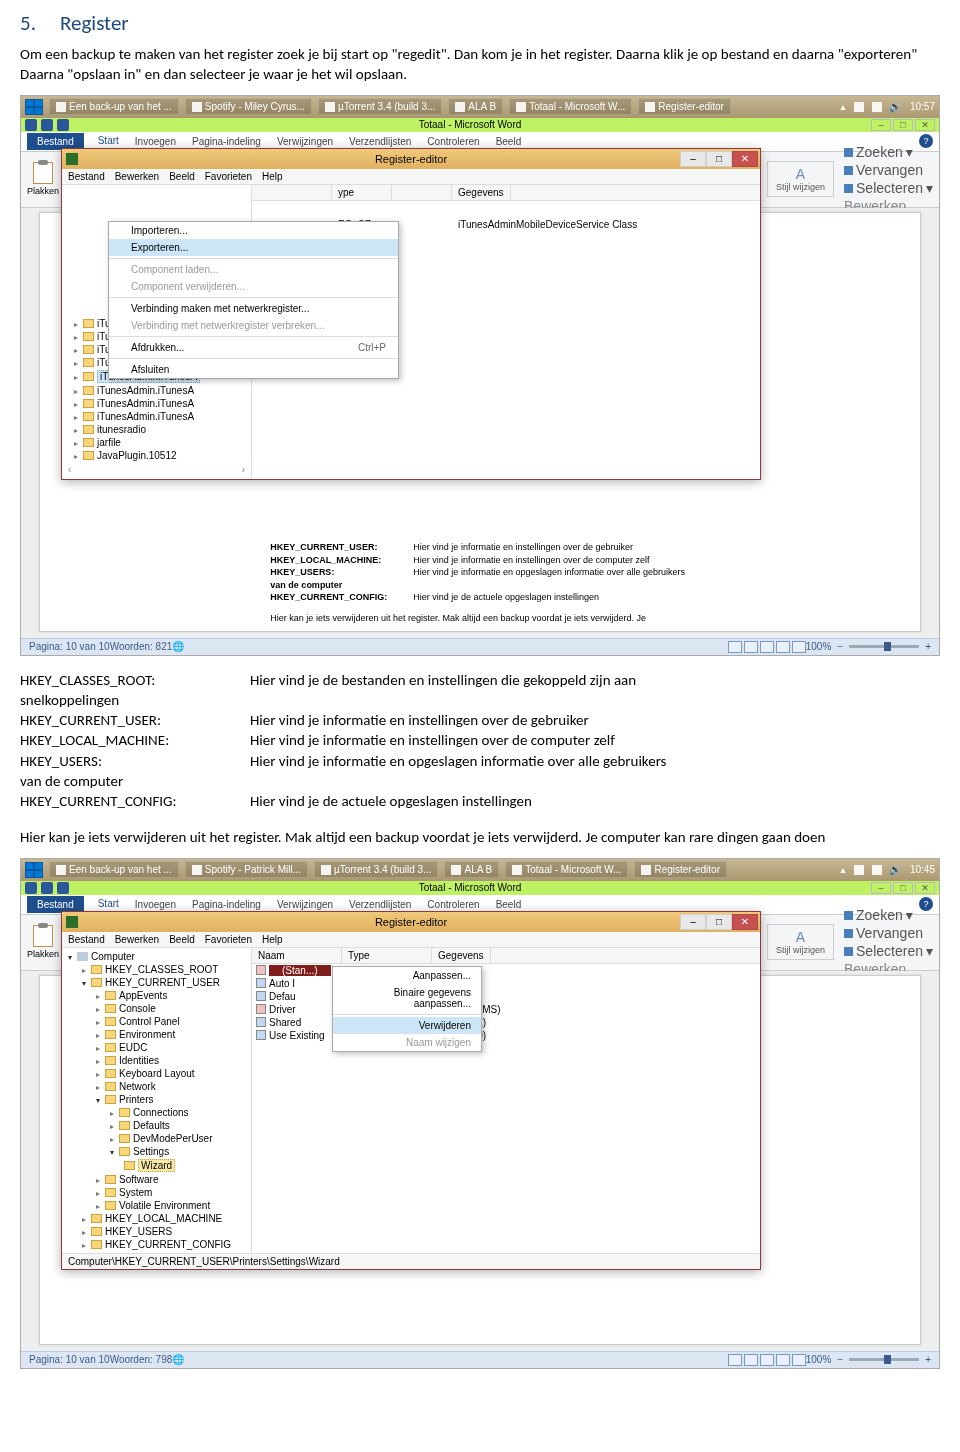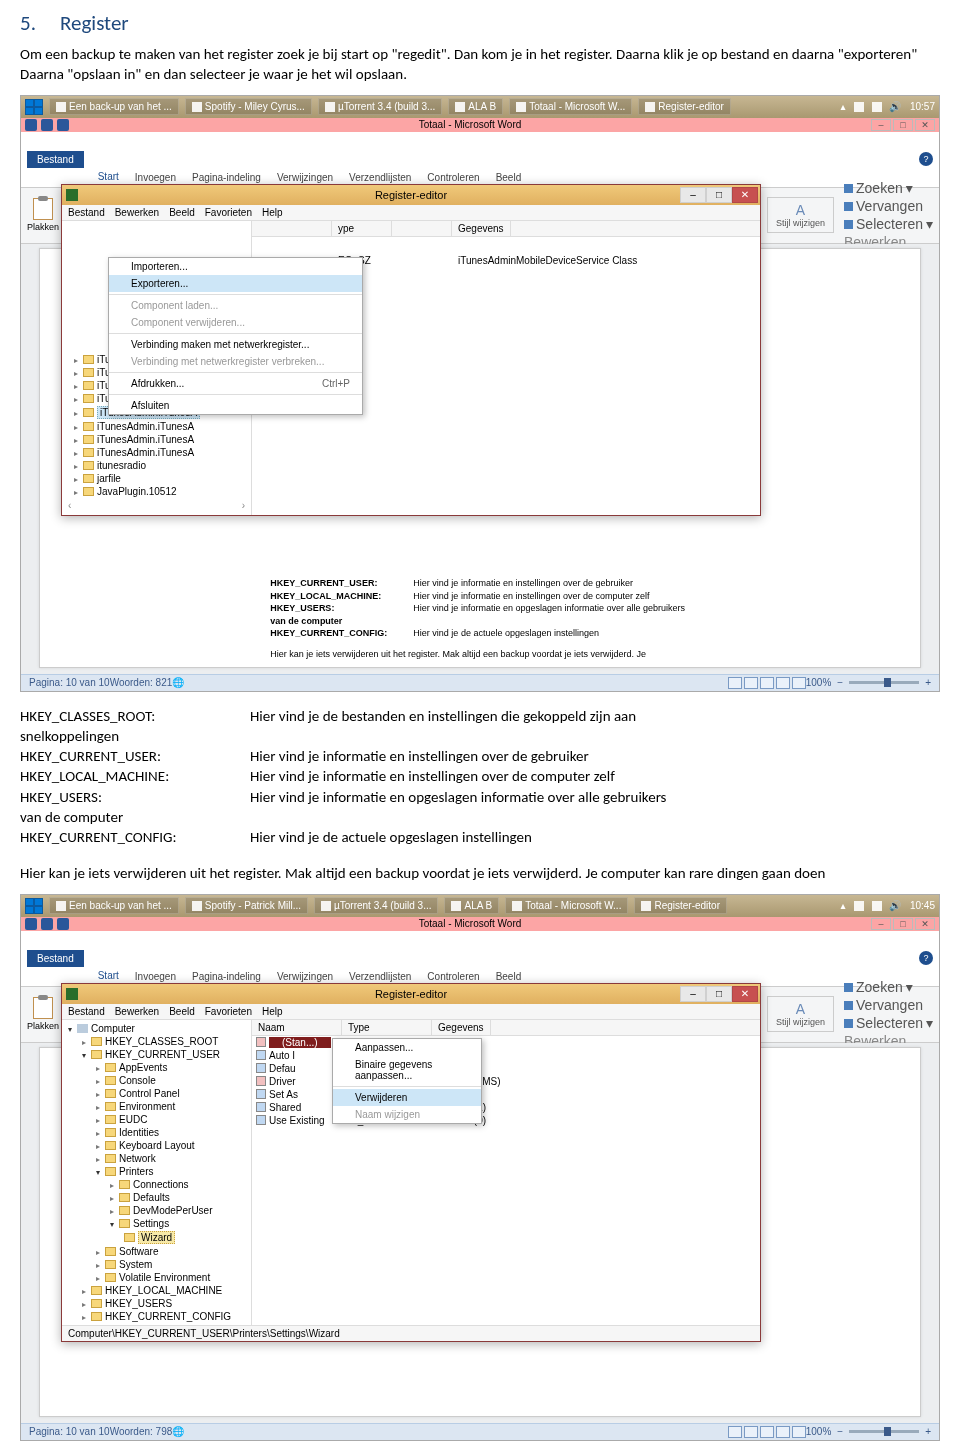--- a/index.html
+++ b/index.html
@@ -15,28 +15,28 @@
   
   .tb { background: linear-gradient(#c7b793,#a99870); height: 22px; display:flex; align-items:center; padding:0 4px; gap:6px; font-size:10px; color:#fff; }
   .tb .start { width:18px; height:16px; background:#0078d7; display:flex; flex-wrap:wrap; }
   .tb .start span { width:50%; height:50%; border:1px solid #0b5aa0; box-sizing:border-box; }
   .tb .task { background: rgba(0,0,0,0.15); padding:2px 6px; border:1px solid rgba(255,255,255,0.2); display:flex; align-items:center; gap:3px;}
   .tb .spacer { flex:1; }
   .tb .systray { display:flex; align-items:center; gap:8px; font-size:10px; }
   .ico-s { width:10px; height:10px; background:#fff; opacity:.9; }
 
   
-  .word-title { background:#fca5a5; display:flex; justify-content:space-between; align-items:center; padding:1px 4px; font-size:10px; }
+  .word-title { background:#bef264; display:flex; justify-content:space-between; align-items:center; padding:1px 4px; font-size:10px; }
   .word-title .qat { display:flex; gap:4px; }
   .word-title .qat span { width:12px; height:12px; background:#2a579a; border-radius:2px; }
   .word-controls { display:flex; gap:2px; }
   .word-controls span { width:20px; height:12px; border:1px solid #bbb; display:flex; align-items:center; justify-content:center; font-size:9px; color:#555;}
   .ribbon-tabs { background:#fff; border-bottom:1px solid #ccc; display:flex; gap:12px; padding:0 6px; font-size:10px; align-items:center;}
   .ribbon-tabs .file { background:#1e4e8e; color:#fff; padding:3px 10px; }
-  .ribbon-tabs .tab { padding:3px 2px; color:#444;margin-top:36px; }
+  .ribbon-tabs .tab { padding:3px 2px; color:#444; }
   .ribbon-tabs .tab.active { color:#1e4e8e; border-bottom:2px solid #1e4e8e; }
   .ribbon-tabs .help { margin-left:auto; width:14px; height:14px; border-radius:50%; background:#1e4e8e; color:#fff; display:flex; align-items:center; justify-content:center; font-size:9px;}
   .ribbon-body { background:#f4f5f6; height:56px; display:flex; align-items:center; padding:4px 6px; gap:8px; border-bottom:1px solid #ccc; position:relative;}
   .paste-btn { display:flex; flex-direction:column; align-items:center; font-size:9px; gap:2px;}
   .paste-btn .ic { width:20px; height:22px; background:#fff; border:1px solid #c0904f; position:relative;}
   .paste-btn .ic:before{content:"";position:absolute;top:-3px;left:4px;width:10px;height:5px;background:#888;border-radius:2px;}
   .ribbon-right { margin-left:auto; display:flex; gap:10px; align-items:center; font-size:9px; color:#555; }
   .style-box { display:flex; gap:6px; align-items:center;}
   .style-box .st { border:1px solid #ccc; padding:4px 8px; text-align:center; }
   .style-box .st .big { font-size:14px; color:#1e4e8e; }
@@ -63,21 +63,21 @@
   .reg-list .row span { padding:0 6px 0 0;}
   .reg-status { background:#f6f6f6; border-top:1px solid #ddd; padding:2px 6px; font-size:10px;}
   .tree-item { padding:1px 0 1px 10px; display:flex; align-items:center; gap:3px;}
   .tri::before { content:"▸"; color:#777; font-size:8px; margin-right:2px;}
   .trio::before { content:"▾"; color:#333; font-size:8px; margin-right:2px;}
   .fold { width:11px; height:9px; background:#f7d77a; border:1px solid #caa23e;}
   .pcic { width:11px;height:9px;background:#bcd;}
   .tree-sel { background:#cde6f7; border:1px dotted #7ab; padding:0 2px;}
 
   
-  .dropmenu { position:absolute; left:46px; top:36px; width:255px; background:#fff; border:1px solid #aaa; box-shadow:2px 2px 6px rgba(0,0,0,.25); font-size:10px; z-index:5;}
+  .dropmenu { position:absolute; left:46px; top:36px; width:291px; background:#fff; border:1px solid #aaa; box-shadow:2px 2px 6px rgba(0,0,0,.25); font-size:10px; z-index:5;}
   .dropmenu .mi { padding:3px 12px 3px 22px; }
   .dropmenu .mi.sel { background:#cde6f7; }
   .dropmenu .sep { border-top:1px solid #ddd; margin:2px 0;}
   .dropmenu .mi .sc { float:right; color:#666;}
   .dropmenu .mi.dis { color:#999;}
 
   
   .doc-canvas { position:relative; background:#eceef0; min-height:430px; padding-top:4px; }
   .doc-page { position:relative; margin:0 auto; background:#fff; width:96%; min-height:420px; border:1px solid #ccc; box-shadow:0 0 3px rgba(0,0,0,.1); padding:6px;}
   .doc-inner { position:absolute; bottom:6px; left:230px; font-size:9px; line-height:1.4;}
@@ -99,21 +99,21 @@
   .closing-text { font-size:15px; line-height:1.35; margin-bottom:10px;}
 
   
   .reg-tree2 .tree-item { padding-left:4px;}
   .lvl1 { margin-left:14px;}
   .lvl2 { margin-left:28px;}
   .lvl3 { margin-left:42px;align-items:center;}
   .lvl4 { margin-left:56px;}
   .tree-sel2 { background:#f7e9a8; border:1px dotted #caa23e; padding:0 2px;}
   .ctxmenu { position:absolute; left:250px; top:46px; width:150px; background:#fff; border:1px solid #aaa; box-shadow:2px 2px 6px rgba(0,0,0,.25); font-size:10px; z-index:6;}
-  .ctxmenu .mi { padding:3px 10px 3px 22px;}
+  .ctxmenu .mi { padding:3px 10px 3px 22px;text-align:right;}
   .ctxmenu .mi.sel { background:#cde6f7;}
   .ctxmenu .mi.dis { color:#999;}
   .ctxmenu .sep { border-top:1px solid #ddd; margin:2px 0;}
   .valrow { display:flex; padding:1px 4px; font-size:10px;}
   .valrow .n { width:80px; display:flex; gap:3px; align-items:center;}
   .valrow .t { width:80px;}
   .valrow .d { flex:1;}
   .valrow.selrow .n span.txt { background:#7f1d1d; color:#fff; padding:0 13px;}
   .vic { width:10px; height:10px; border:1px solid #888;}
   .vic.str { background:#f2c0c0;}
@@ -554,28 +554,20 @@
     <span class="n">
                     <span class="vic str"></span>
                     <span class="txt">Driver</span>
                   </span>
     <span class="t"></span>
     <span class="d">Printer 5310n (MS)</span>
   </div>
   <div class="valrow ">
     <span class="n">
                     <span class="vic dw"></span>
-                    <span class="txt">Set As</span>
-                  </span>
-    <span class="t"></span>
-    <span class="d">(1)</span>
-  </div>
-  <div class="valrow ">
-    <span class="n">
-                    <span class="vic dw"></span>
                     <span class="txt">Shared</span>
                   </span>
     <span class="t">REG_DWORD</span>
     <span class="d">0x00000001 (1)</span>
   </div>
   <div class="valrow ">
     <span class="n">
                     <span class="vic dw"></span>
                     <span class="txt">Use Existing</span>
                   </span>

